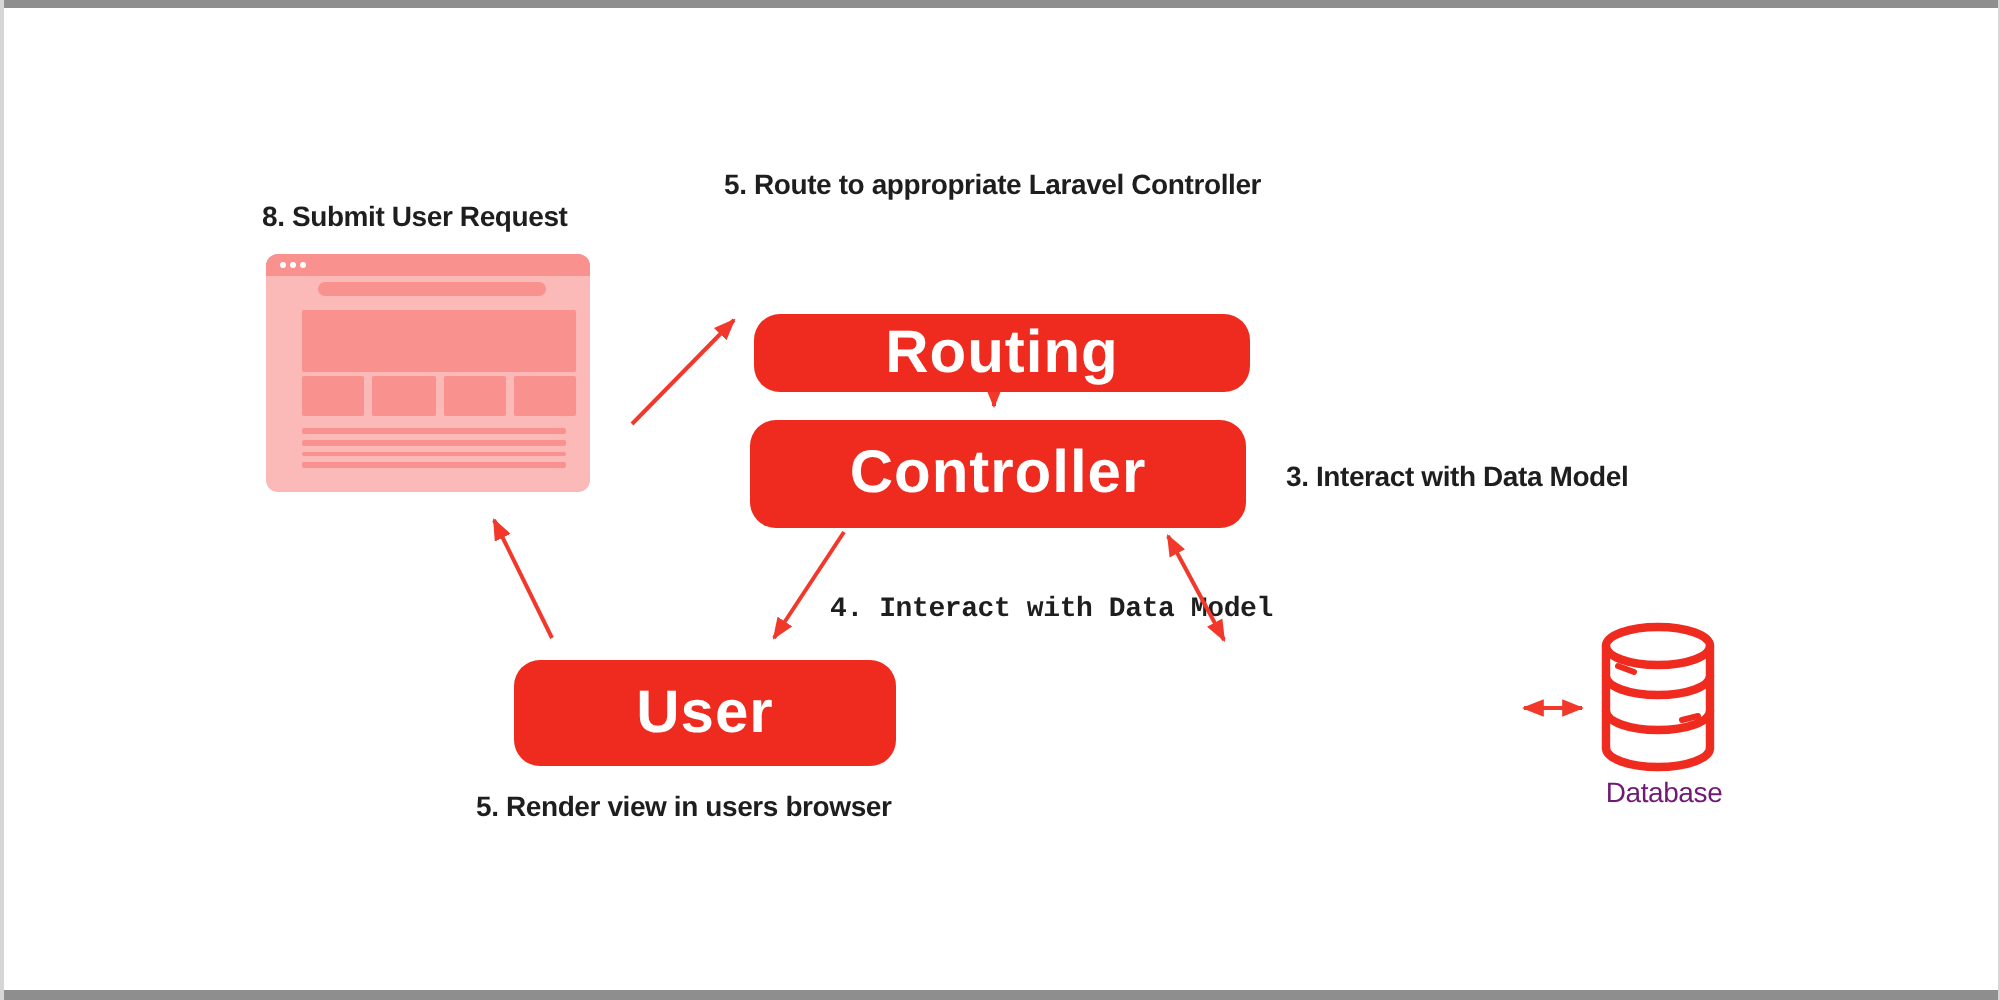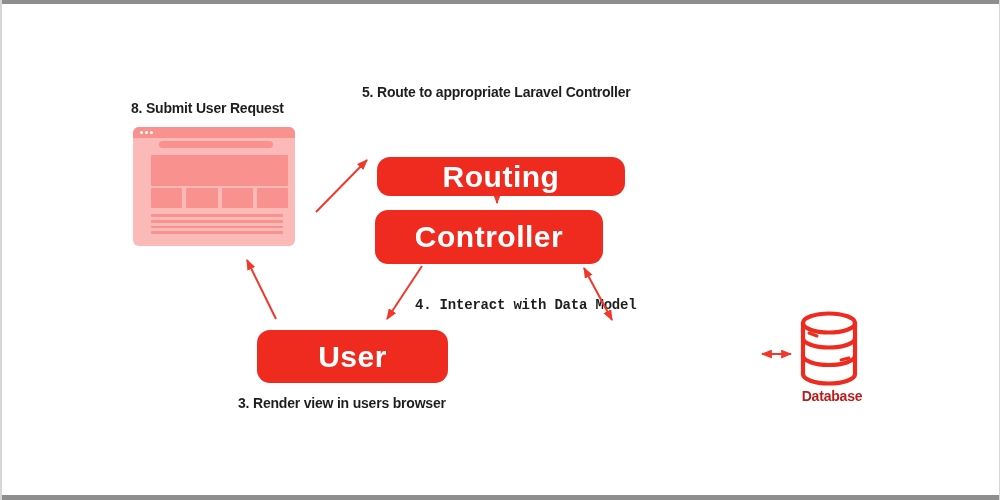--- a/index.html
+++ b/index.html
@@ -26,21 +26,21 @@
   #step4{left:415px;top:297px;font-family:Liberation Mono, monospace;}
   #step5{left:238px;top:395px;}
 
   
   .node{
     position:absolute;background:#ee2b1e;border-radius:13px;
     display:flex;align-items:center;justify-content:center;
     color:#ffffff;font-size:30px;font-weight:bold;letter-spacing:0.5px;
   }
   #node-routing{left:377px;top:117px;width:248px;height:39px;margin-top:40px;}
-  #node-controller{left:375px;top:210px;width:228px;height:54px;}
+  #node-controller{left:375px;top:210px;width:248px;height:54px;}
   #node-view{left:257px;top:330px;width:191px;height:53px;}
   #node-model{left:560px;top:330px;width:192px;height:53px;}
 
   
   .browser{
     position:absolute;left:133px;top:127px;width:162px;height:119px;
     background:#fbb9b8;border-radius:6px;overflow:hidden;
   }
   .browser .bar-top{position:absolute;left:0;top:0;width:100%;height:11px;background:#f9918f;}
   .browser .dot{position:absolute;top:4px;width:3px;height:3px;border-radius:50%;background:#ffffff;}
@@ -50,37 +50,38 @@
   .browser .cells{position:absolute;left:18px;top:61px;width:137px;height:20px;display:flex;gap:4px;}
   .browser .cell{flex:1;background:#f9918f;border-radius:1px;}
   .browser .tline{position:absolute;left:18px;width:132px;height:2.5px;background:#f9918f;border-radius:1px;}
   .browser .l1{top:87px;} .browser .l2{top:93px;} .browser .l3{top:98.5px;} .browser .l4{top:104px;}
 
   .arrow-layer{position:absolute;left:0;top:0;width:1000px;height:500px;pointer-events:none;}
 
   .db-icon{position:absolute;left:796px;top:310px;width:66px;height:78px;}
   #db-label{
     position:absolute;left:787px;top:388px;width:90px;text-align:center;
-    color:#b91c1c;font-size:14px;font-weight:bold;letter-spacing:-0.2px;
+    color:#701a75;font-size:14px;font-weight:normal;letter-spacing:-0.2px;
   }
 </style>
 </head>
 <body>
 
 <div class="canvas">
 
   <div class="edge-bar top"></div>
   <div class="edge-bar bottom"></div>
   <div class="edge-side left"></div>
   <div class="edge-side right"></div>
 
   <div class="step-label" id="step1">8. Submit User Request</div>
   <div class="step-label" id="step2">5. Route to appropriate Laravel Controller</div>
+  <div class="step-label" id="step3">3. Interact with Data Model</div>
   <div class="step-label" id="step4">4. Interact with Data Model</div>
-  <div class="step-label" id="step5">3. Render view in users browser</div>
+  <div class="step-label" id="step5">5. Render view in users browser</div>
 
   <div class="browser">
     <div class="bar-top">
       <span class="dot d1"></span>
       <span class="dot d2"></span>
       <span class="dot d3"></span>
     </div>
     <div class="searchbar"></div>
     <div class="hero"></div>
     <div class="cells">

